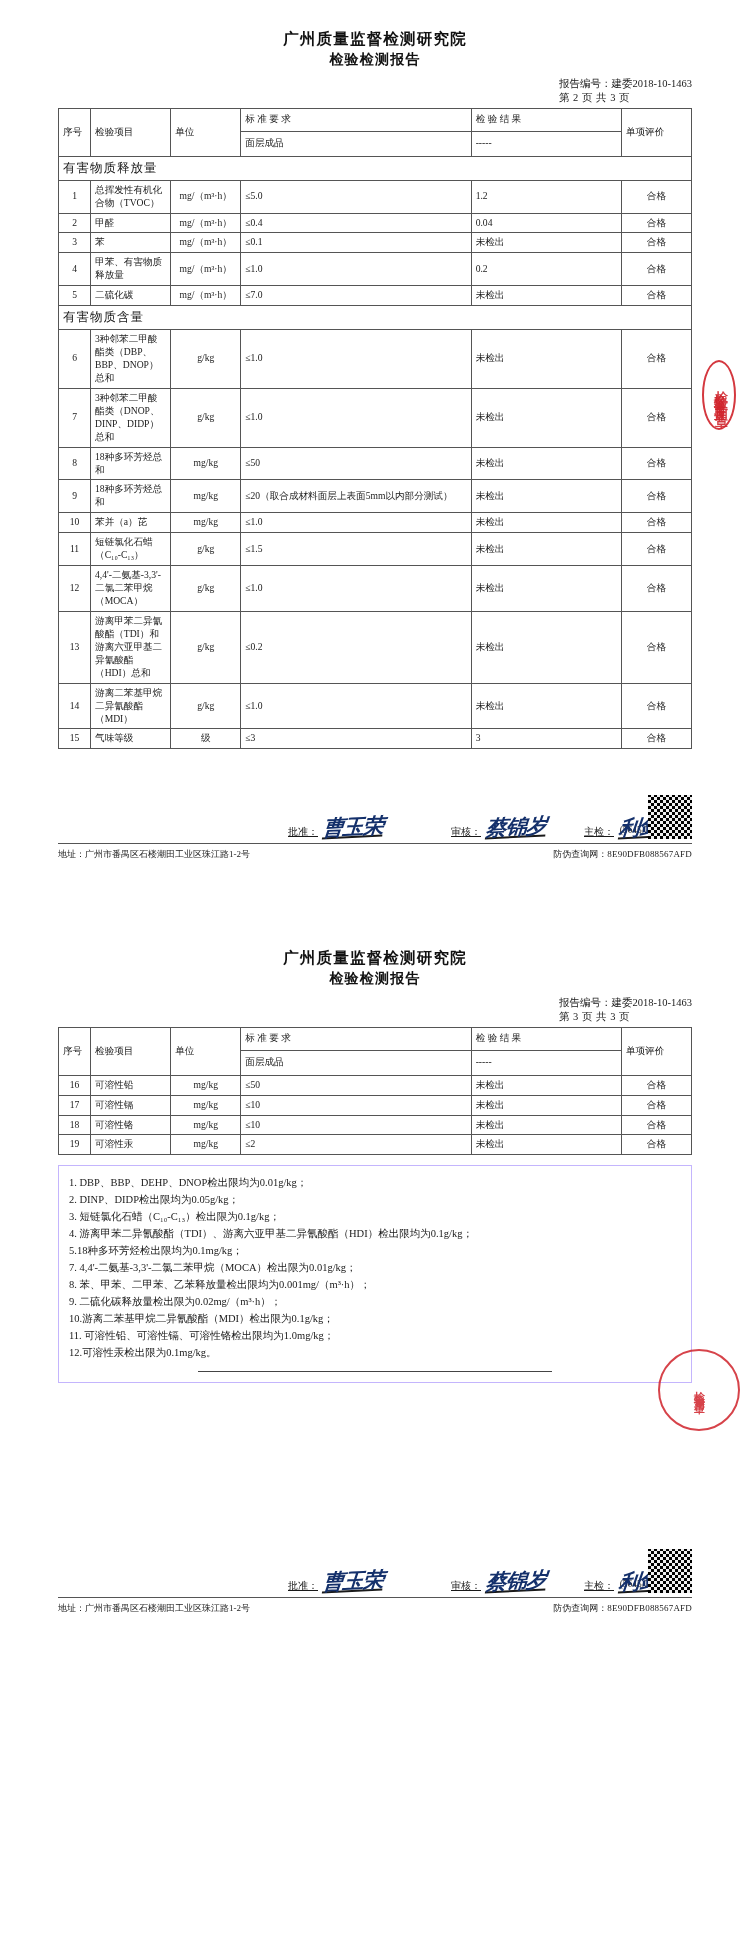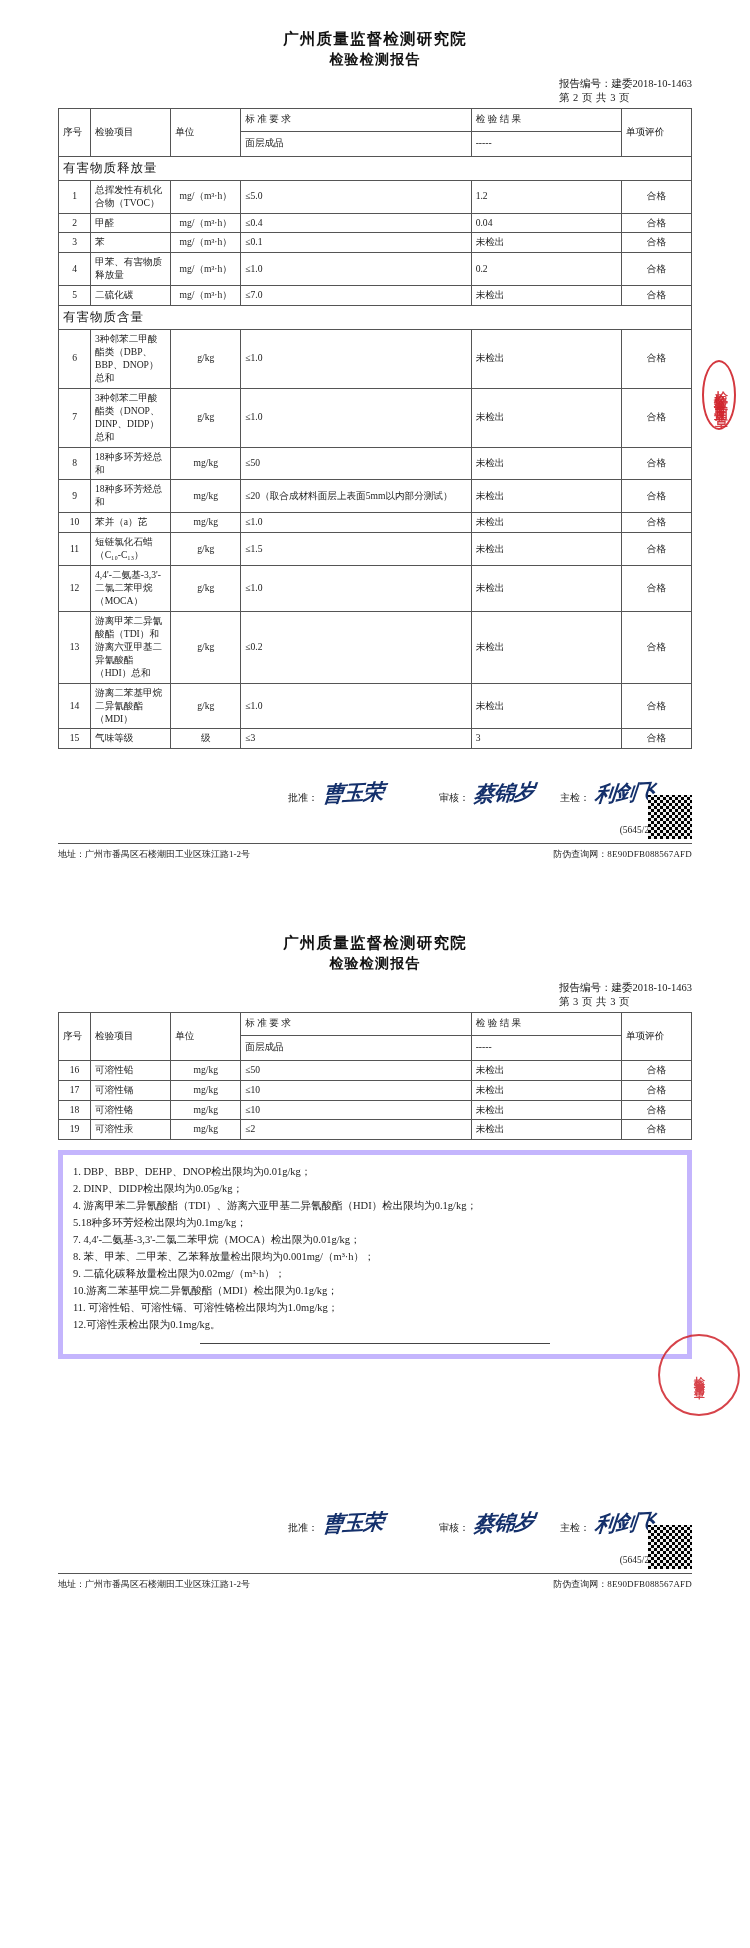--- a/index.html
+++ b/index.html
@@ -10,21 +10,21 @@
   body {
     width: 750px;
     font-family: "Liberation Serif", "DejaVu Serif", serif;
     color: #1a1a1a;
     -webkit-font-smoothing: antialiased;
   }
   .page {
     position: relative;
     width: 750px;
     box-sizing: border-box;
-    padding: 0 58px;
+    padding: 15px 58px;
   }
   .page-1 { padding-top: 28px; }
   .page-2 { padding-top: 28px; }
   .spacer-between { height: 42px; }
 
   .doc-title {
     text-align: center;
     font-weight: bold;
     font-size: 15.5px;
     letter-spacing: 1.2px;
@@ -85,40 +85,41 @@
     font-weight: bold;
     font-size: 12.5px;
     letter-spacing: 1px;
     padding: 6px 8px;
     text-align: left;
   }
   .cell-center { text-align: center; }
 
   .notes {
     margin-top: 10px;
-    border: 5px solid #c4b5fd;
+    border: 1px solid #c4b5fd;
     padding: 8px 10px 10px 10px;
     font-size: 10.5px;
     line-height: 1.62;
   }
   .notes div { white-space: pre-wrap; }
   .notes-rule {
     margin: 10px auto 0 auto;
     width: 58%;
     border-top: 1px solid #444;
   }
 
   .sig-block {
     margin-top: 30px;
     display: flex;
-    align-items: flex-start;
+    align-items: flex-end;
     justify-content: flex-start;
-    gap: 4px;
+    gap: 16px;
     position: relative;
     height: 62px;
+    text-decoration: underline;
   }
   .sig-group {
     display: flex;
     align-items: flex-end;
     font-size: 10px;
   }
   .sig-label { padding-bottom: 2px; white-space: nowrap; }
   .sig-name {
     font-family: "Liberation Serif", serif;
     font-style: italic;
@@ -476,20 +477,21 @@
         <td>≤2</td>
         <td>未检出</td>
         <td class="cell-center">合格</td>
       </tr>
     </tbody>
   </table>
 
   <div class="notes">
     <div>1. DBP、BBP、DEHP、DNOP检出限均为0.01g/kg；</div>
     <div>2. DINP、DIDP检出限均为0.05g/kg；</div>
+    <div>3. 短链氯化石蜡（C₁₀-C₁₃）检出限为0.1g/kg；</div>
     <div>4. 游离甲苯二异氰酸酯（TDI）、游离六亚甲基二异氰酸酯（HDI）检出限均为0.1g/kg；</div>
     <div>5.18种多环芳烃检出限均为0.1mg/kg；</div>
     <div>7. 4,4'-二氨基-3,3'-二氯二苯甲烷（MOCA）检出限为0.01g/kg；</div>
     <div>8. 苯、甲苯、二甲苯、乙苯释放量检出限均为0.001mg/（m³·h）；</div>
     <div>9. 二硫化碳释放量检出限为0.02mg/（m³·h）；</div>
     <div>10.游离二苯基甲烷二异氰酸酯（MDI）检出限为0.1g/kg；</div>
     <div>11. 可溶性铅、可溶性镉、可溶性铬检出限均为1.0mg/kg；</div>
     <div>12.可溶性汞检出限为0.1mg/kg。</div>
     <div class="notes-rule"></div>
   </div>

